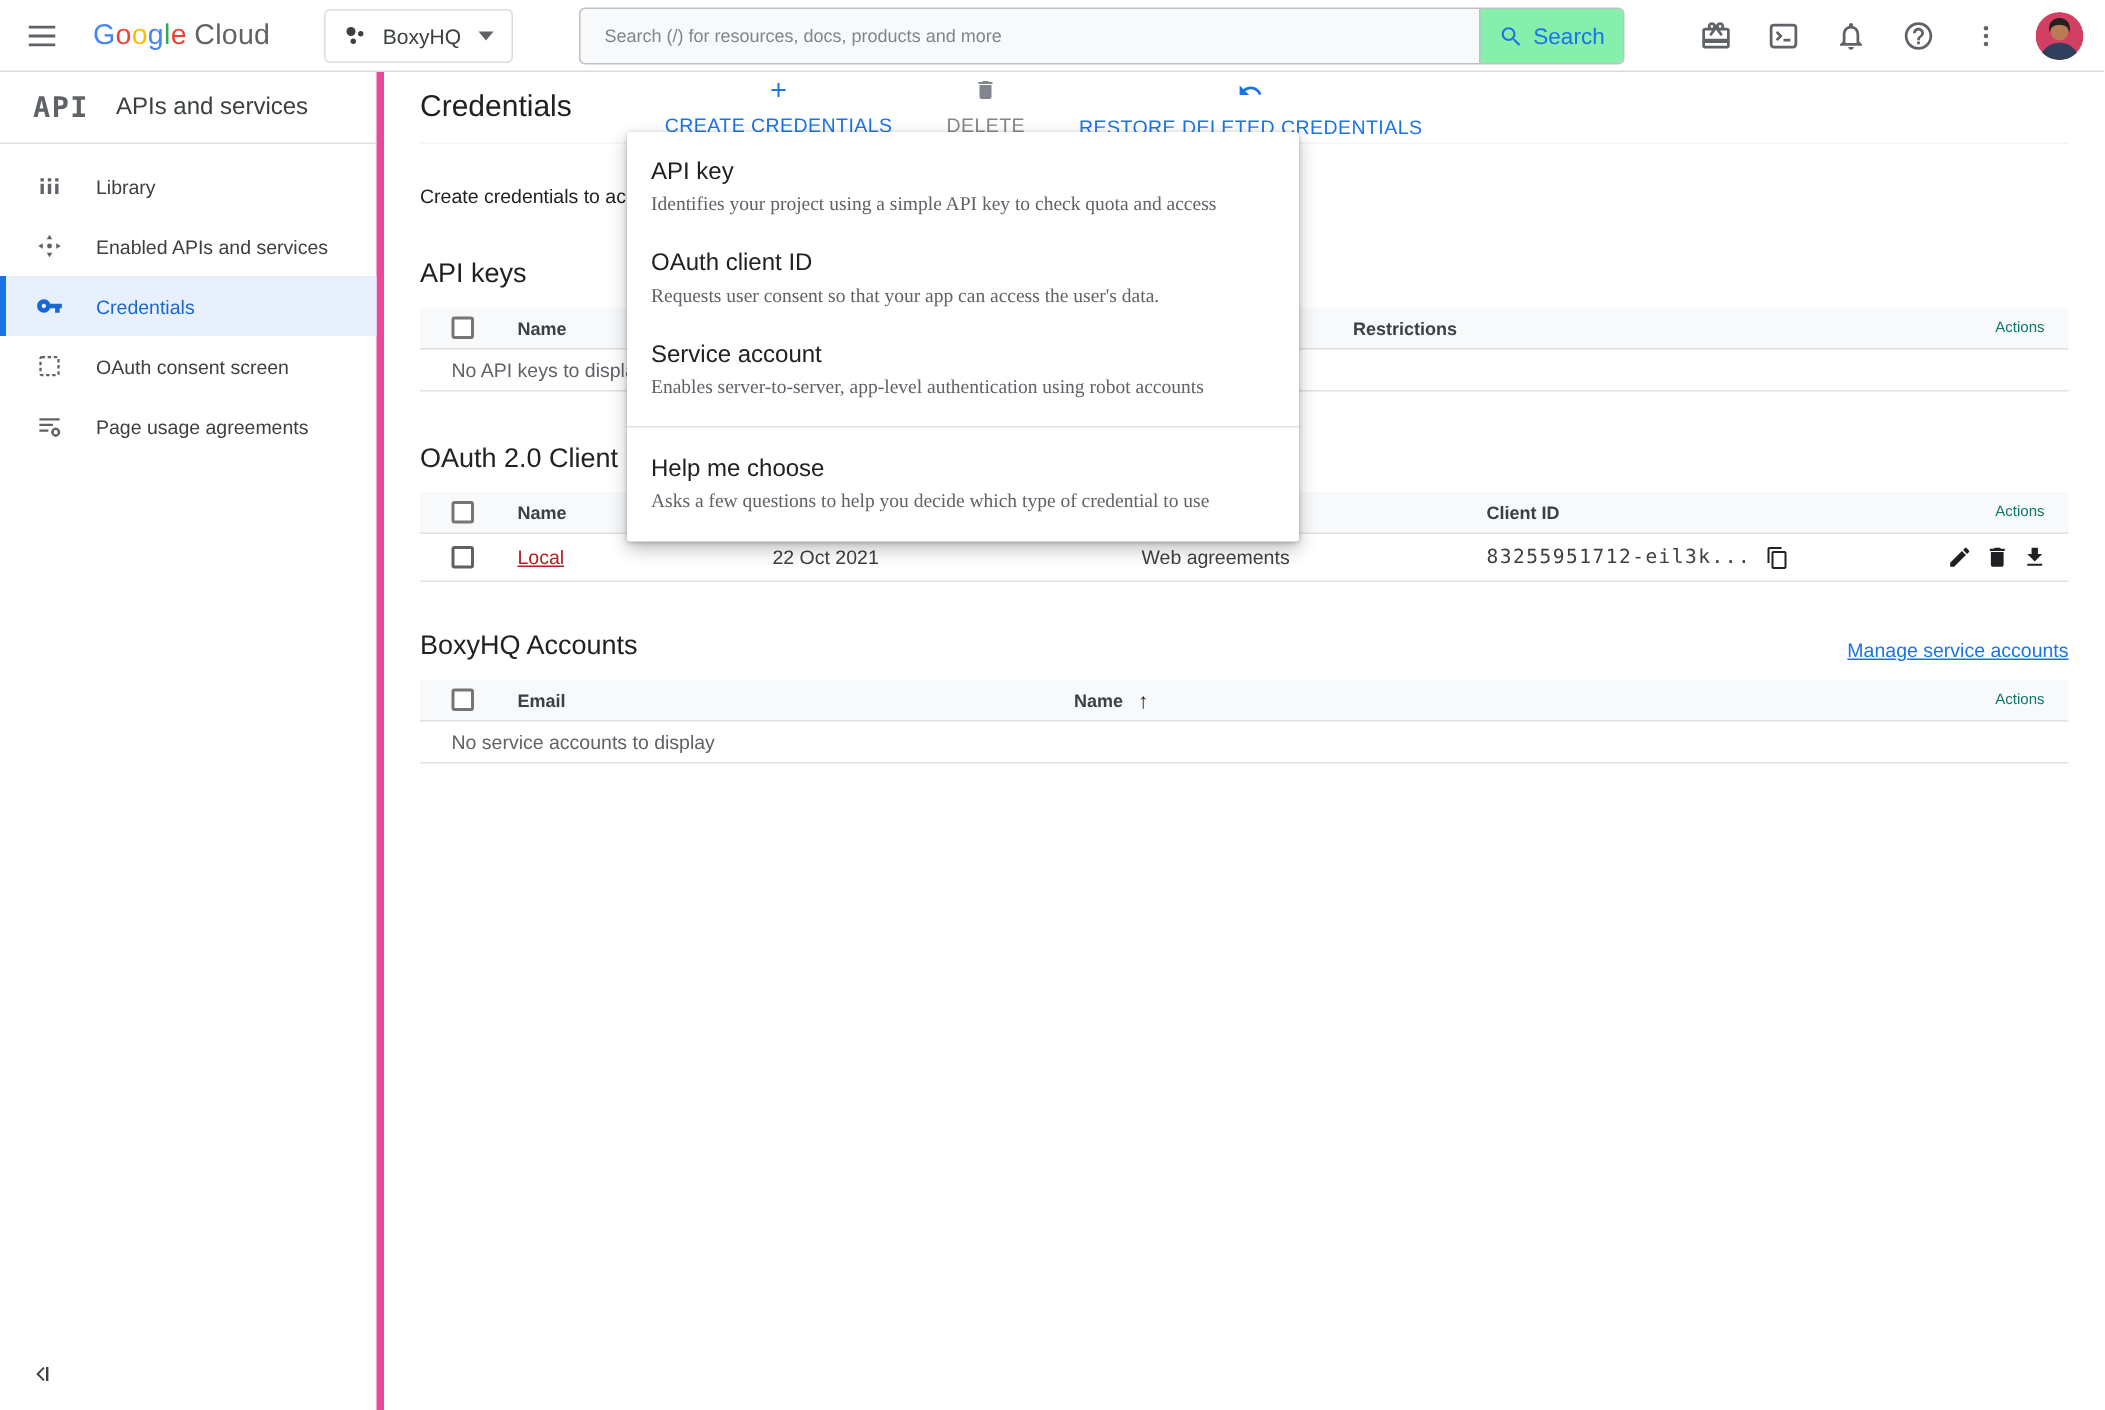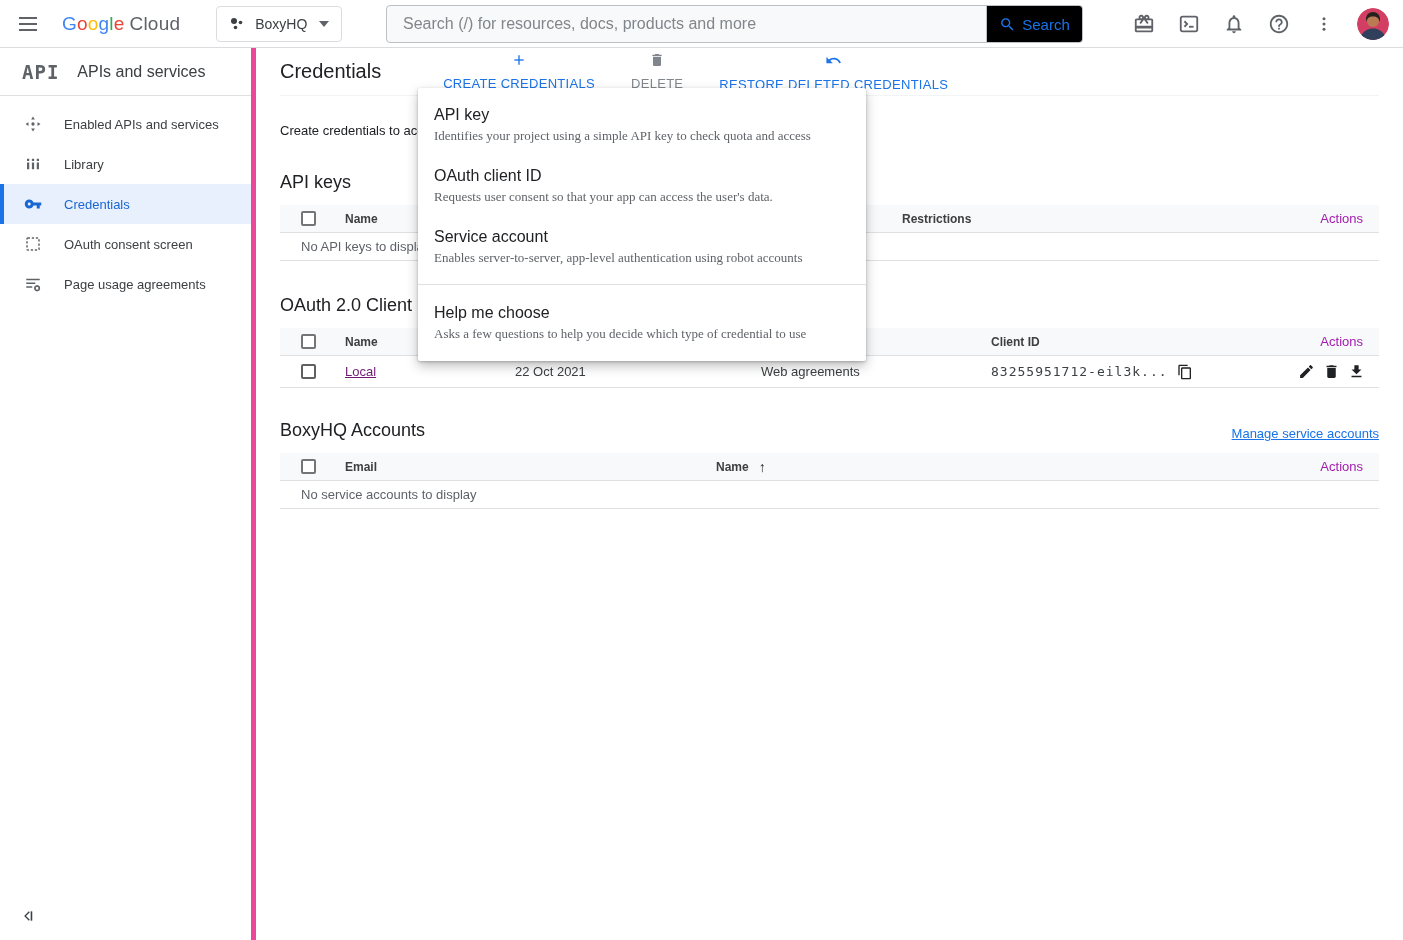--- a/index.html
+++ b/index.html
@@ -17,23 +17,23 @@
   .lg1{color:#4285F4}.lg2{color:#EA4335}.lg3{color:#FBBC05}.lg4{color:#4285F4}.lg5{color:#34A853}.lg6{color:#EA4335}
   .logo .cloud { color:#5f6368; margin-left:5px; }
   .project-btn { margin-left:36px; height:36px; border:1px solid #dadce0; border-radius:4px;
                  display:flex; align-items:center; padding:0 12px; cursor:pointer; background:#fff; }
   .project-btn .pname { font-size:14px; color:#3c4043; font-weight:500; margin:0 10px 0 10px; }
   .caret { width:0; height:0; border-left:5px solid transparent; border-right:5px solid transparent;
            border-top:6px solid #5f6368; margin-left:2px; }
   .searchbox { position:absolute; left:386px; top:5px; width:697px; height:38px; display:flex;
                border:1px solid #bdc1c6; border-radius:4px; background:#f8f9fa; overflow:hidden; }
   .searchbox input { flex:1; border:none; outline:none; background:transparent; padding:0 16px;
-                     font-size:16px; color:#202124; font-family:inherit; }
+                     font-size:12px; color:#202124; font-family:inherit; }
   .searchbox input::placeholder { color:#80868b; }
-  .search-btn { width:96px; background:#000000; border-left:1px solid #bdc1c6; display:flex; align-items:center;
+  .search-btn { width:96px; background:#86efac; border-left:1px solid #bdc1c6; display:flex; align-items:center;
                 justify-content:center; gap:6px; color:#1a73e8; font-size:15px; font-weight:500; cursor:pointer; }
   .top-icons { position:absolute; right:14px; top:0; height:48px; display:flex; align-items:center; gap:21px; }
   .tico { width:24px; height:24px; color:#5f6368; display:flex; align-items:center; justify-content:center; cursor:pointer; }
   .avatar { width:32px; height:32px; border-radius:50%; overflow:hidden; cursor:pointer; }
 
   
   .sidebar { position:absolute; top:48px; left:0; bottom:0; width:256px; background:#fff;
              border-right:5px solid #ec4899; z-index:10; }
   .sidebar-header { height:48px; display:flex; align-items:center; padding-left:22px;
                     border-bottom:1px solid #e0e0e0; }
@@ -66,27 +66,27 @@
 
   .tbl { margin-top:12px; width:100%; }
   .thead { display:flex; align-items:center; height:28px; background:#f8f9fa; border-bottom:1px solid #e0e0e0;
            font-size:12px; font-weight:700; color:#3c4043; }
   .trow { display:flex; align-items:center; height:32px; border-bottom:1px solid #e0e0e0; font-size:13px; color:#3c4043; }
   .trow.empty { height:28px; color:#5f6368; }
   .c-check { width:65px; padding-left:21px; display:flex; align-items:center; }
   .checkbox { width:15px; height:15px; border:2px solid #616161; border-radius:2px; background:#fff; cursor:pointer; }
   .thead .checkbox { border-color:#757575; }
   .c-actions { margin-left:auto; width:90px; display:flex; justify-content:flex-end; padding-right:16px; }
-  .thead .c-actions { color:#a21caf; font-weight:400; font-size:13px; }
+  .thead .c-actions { color:#0f766e; font-weight:400; font-size:10px; }
   .sort-arrow { font-weight:700; color:#202124; margin-left:10px; font-size:14px; }
   .apik-name { width:557px; } .apik-restr { flex:1; }
   .oa-name { width:170px; } .oa-date { width:246px; display:flex; align-items:center; }
   .oa-type { width:230px; } .oa-cid { flex:1; display:flex; align-items:center; }
   .sa-email { width:371px; } .sa-name { flex:1; display:flex; align-items:center; }
-  .link { color:#701a75; text-decoration:underline; cursor:pointer; }
+  .link { color:#b91c1c; text-decoration:underline; cursor:pointer; }
   .mono { font-family:"DejaVu Sans Mono","Liberation Mono",monospace; font-size:13px; color:#3c4043; letter-spacing:1px; }
   .icon-btn { width:18px; height:18px; color:#202124; cursor:pointer; display:flex; align-items:center; justify-content:center; }
   .row-actions { margin-left:auto; display:flex; gap:7px; padding-right:14px; }
   .copy-btn { margin-left:8px; }
 
   
   .menu { position:absolute; left:418px; top:88px; width:448px; background:#fff; border-radius:2px;
           box-shadow:0 1px 3px rgba(0,0,0,.22), 0 5px 12px rgba(0,0,0,.25); z-index:40; padding:6px 0 8px 0; }
   .menu-item { padding:12px 16px 11px 16px; cursor:pointer; }
   .mi-title { font-size:16px; color:#202124; }
@@ -175,33 +175,33 @@
 
   <div class="sidebar">
     <div class="sidebar-header">
       <span class="api-logo">API</span>
       <span class="sidebar-title">APIs and services</span>
     </div>
     <div class="nav">
       <div class="nav-item">
         <span class="nicon">
           <svg width="18" height="18" viewBox="0 0 24 24" fill="currentColor">
+              <path d="M4 5h3v3H4zM10.5 5h3v3h-3zM17 5h3v3h-3zM4 10h3v9H4zM10.5 10h3v9h-3zM17 10h3v9h-3z"></path>
+            </svg>
+        </span>
+        <span class="nlabel">Library</span>
+      </div>
+      <div class="nav-item">
+        <span class="nicon">
+          <svg width="18" height="18" viewBox="0 0 24 24" fill="currentColor">
               <path d="M12 2l2.5 4h-5L12 2zM12 22l-2.5-4h5L12 22zM2 12l4-2.5v5L2 12zM22 12l-4 2.5v-5L22 12z"></path>
               <circle cx="12" cy="12" r="2.2"></circle>
             </svg>
         </span>
         <span class="nlabel">Enabled APIs and services</span>
-      </div>
-      <div class="nav-item">
-        <span class="nicon">
-          <svg width="18" height="18" viewBox="0 0 24 24" fill="currentColor">
-              <path d="M4 5h3v3H4zM10.5 5h3v3h-3zM17 5h3v3h-3zM4 10h3v9H4zM10.5 10h3v9h-3zM17 10h3v9h-3z"></path>
-            </svg>
-        </span>
-        <span class="nlabel">Library</span>
       </div>
       <div class="nav-item selected">
         <span class="nicon">
           <svg width="18" height="18" viewBox="0 0 24 24" fill="currentColor">
               <path d="M12.65 10C11.83 7.67 9.61 6 7 6c-3.31 0-6 2.69-6 6s2.69 6 6 6c2.61 0 4.83-1.67 5.65-4H17v4h4v-4h2v-4H12.65zM7 14c-1.1 0-2-.9-2-2s.9-2 2-2 2 .9 2 2-.9 2-2 2z"></path>
             </svg>
         </span>
         <span class="nlabel">Credentials</span>
       </div>
       <div class="nav-item">

